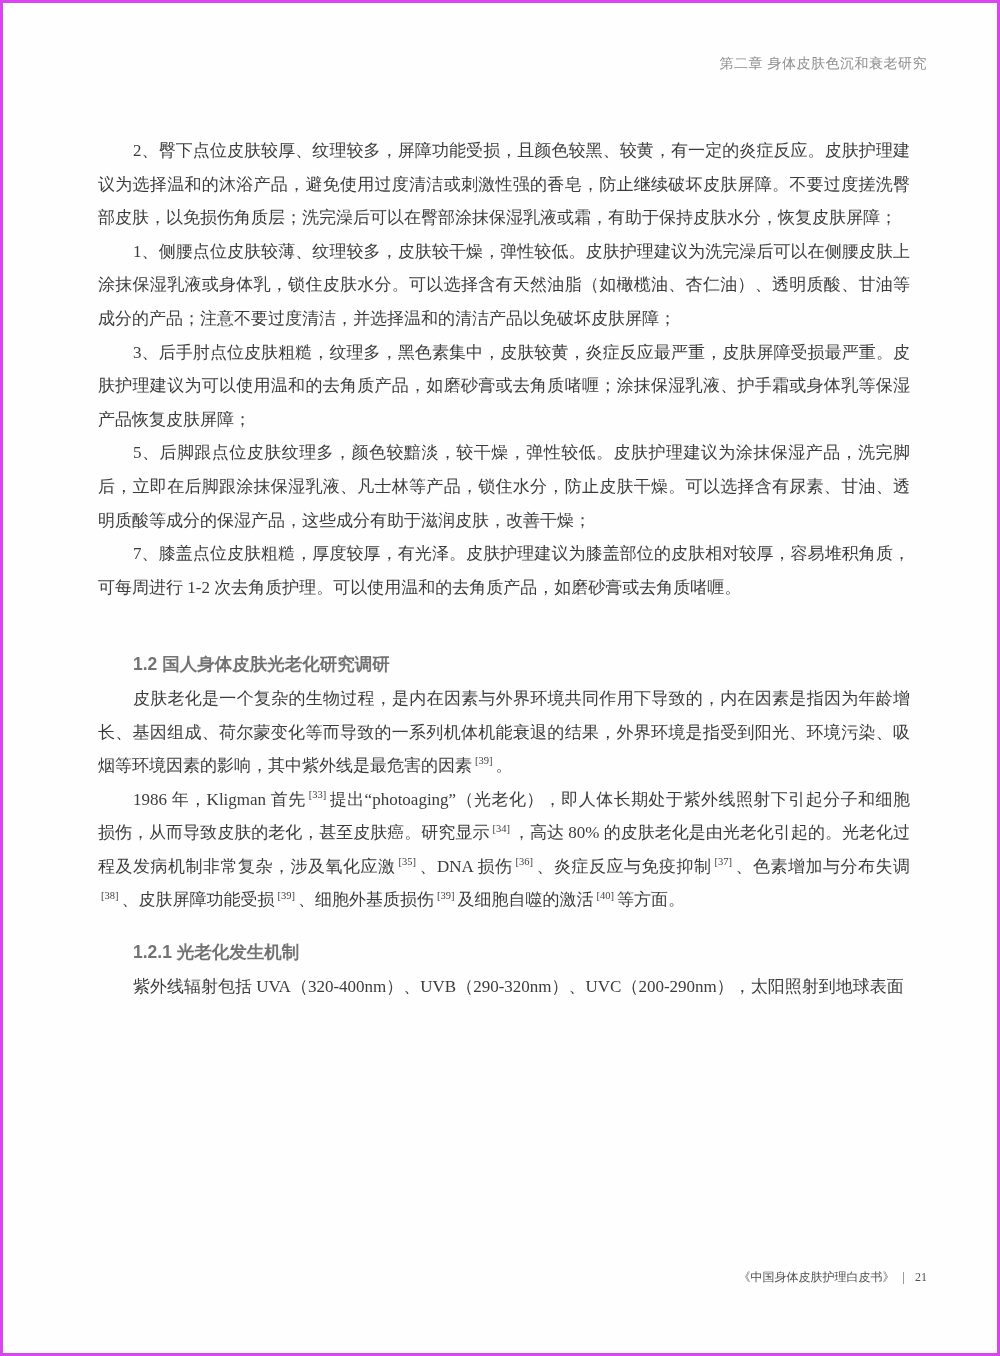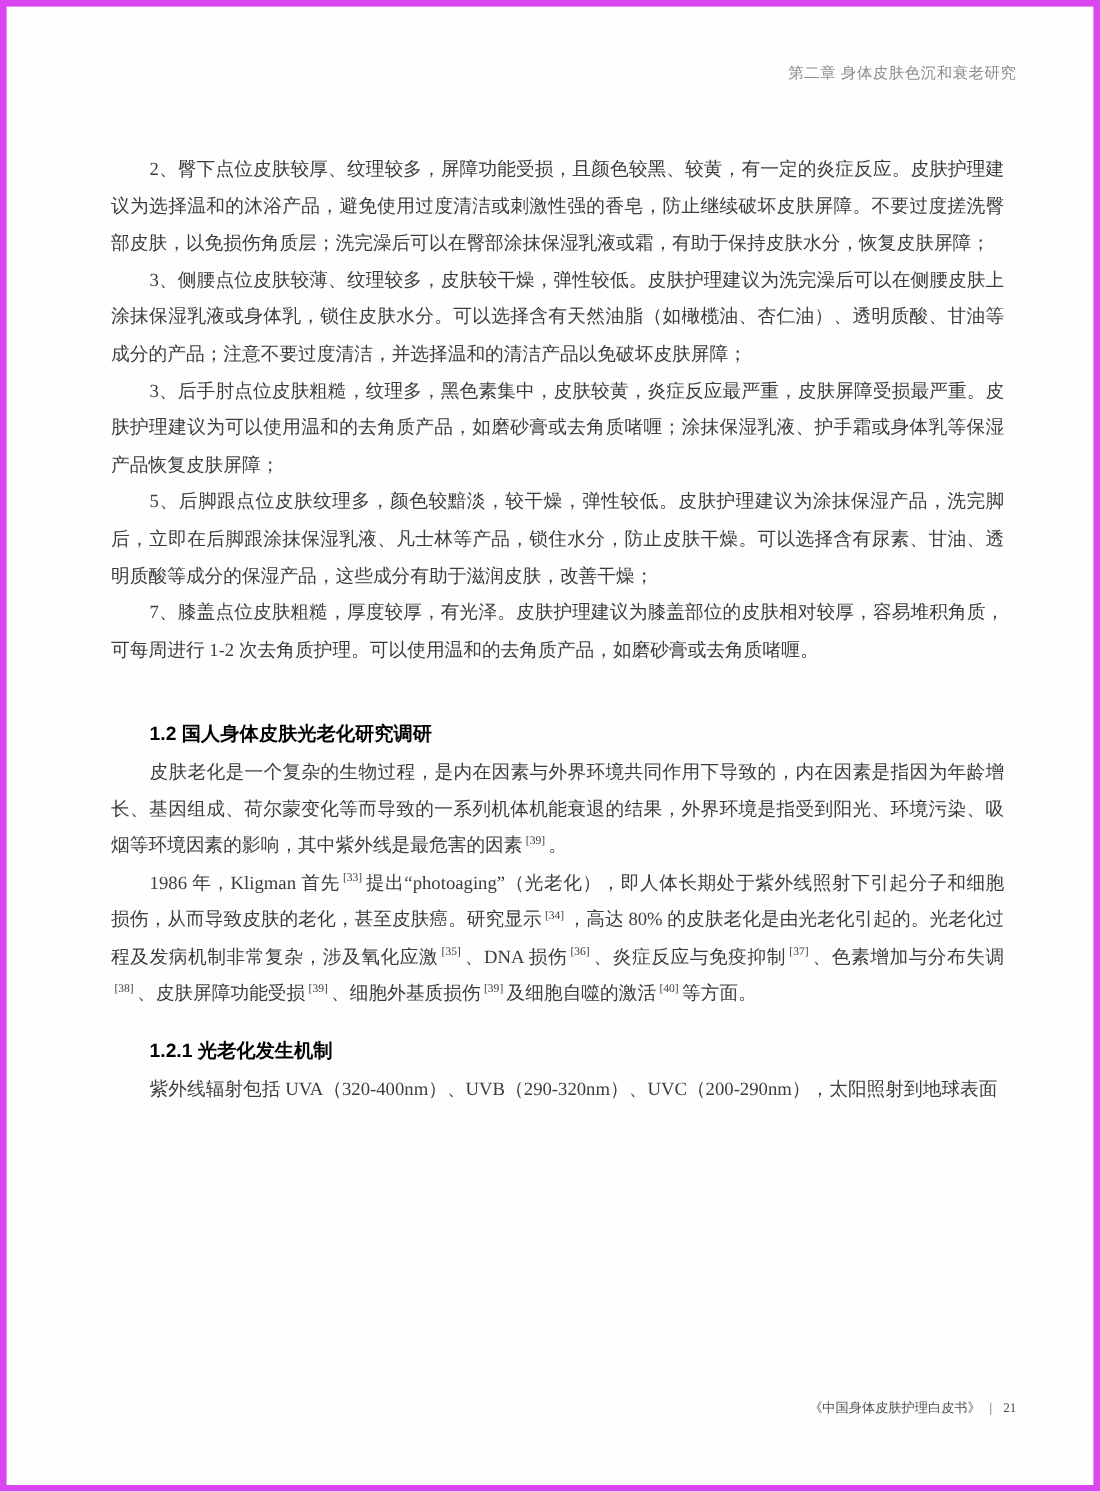--- a/index.html
+++ b/index.html
@@ -3,21 +3,21 @@
 <meta charset="utf-8">
 <style>
   * { box-sizing: border-box; }
   html, body { margin: 0; padding: 0; background: #ffffff; }
   .page {
     position: relative;
     width: 1000px;
     height: 1356px;
     margin: 0 auto;
     background: #fefefe;
-    border: 6px solid #d946ef;
+    border: 3px solid #d946ef;
     overflow: hidden;
     font-family: "Liberation Serif", "DejaVu Serif", serif;
     color: #3c3c3c;
   }
   .running-header {
     position: absolute;
     top: 52px;
     right: 70px;
     font-size: 14px;
     letter-spacing: 0.5px;
@@ -38,21 +38,21 @@
     margin: 0;
     text-indent: 35px;
   }
   .section-heading {
     margin: 44px 0 0 0;
     padding-left: 35px;
     text-indent: 0;
     font-weight: 700;
     font-size: 17.5px;
     line-height: 33.6px;
-    color: #000000;
+    color: #737373;
     font-family: "Liberation Sans", "DejaVu Sans", sans-serif;
   }
   .section-heading.sub { margin-top: 19px; }
   sup.cite {
     font-size: 10.5px;
     line-height: 0;
     vertical-align: super;
     margin: 0 3px;
     letter-spacing: 0;
   }
@@ -75,21 +75,21 @@
 <body>
 
 <div class="page">
 
   <div class="running-header">
     <span>第二章 身体皮肤色沉和衰老研究</span>
   </div>
 
   <main class="content">
     <p class="para">2、臀下点位皮肤较厚、纹理较多，屏障功能受损，且颜色较黑、较黄，有一定的炎症反应。皮肤护理建议为选择温和的沐浴产品，避免使用过度清洁或刺激性强的香皂，防止继续破坏皮肤屏障。不要过度搓洗臀部皮肤，以免损伤角质层；洗完澡后可以在臀部涂抹保湿乳液或霜，有助于保持皮肤水分，恢复皮肤屏障；</p>
-    <p class="para">3、侧腰点位皮肤较薄、纹理较多，皮肤较干燥，弹性较低。皮肤护理建议为洗完澡后可以在侧腰皮肤上涂抹保湿乳液或身体乳，锁住皮肤水分。可以选择含有天然油脂（如橄榄油、杏仁油）、透明质酸、甘油等成分的产品；注意不要过度清洁，并选择温和的清洁产品以免破坏皮肤屏障；</p>
+    <p class="para">1、侧腰点位皮肤较薄、纹理较多，皮肤较干燥，弹性较低。皮肤护理建议为洗完澡后可以在侧腰皮肤上涂抹保湿乳液或身体乳，锁住皮肤水分。可以选择含有天然油脂（如橄榄油、杏仁油）、透明质酸、甘油等成分的产品；注意不要过度清洁，并选择温和的清洁产品以免破坏皮肤屏障；</p>
     <p class="para">3、后手肘点位皮肤粗糙，纹理多，黑色素集中，皮肤较黄，炎症反应最严重，皮肤屏障受损最严重。皮肤护理建议为可以使用温和的去角质产品，如磨砂膏或去角质啫喱；涂抹保湿乳液、护手霜或身体乳等保湿产品恢复皮肤屏障；</p>
     <p class="para">5、后脚跟点位皮肤纹理多，颜色较黯淡，较干燥，弹性较低。皮肤护理建议为涂抹保湿产品，洗完脚后，立即在后脚跟涂抹保湿乳液、凡士林等产品，锁住水分，防止皮肤干燥。可以选择含有尿素、甘油、透明质酸等成分的保湿产品，这些成分有助于滋润皮肤，改善干燥；</p>
     <p class="para">7、膝盖点位皮肤粗糙，厚度较厚，有光泽。皮肤护理建议为膝盖部位的皮肤相对较厚，容易堆积角质，可每周进行 1-2 次去角质护理。可以使用温和的去角质产品，如磨砂膏或去角质啫喱。</p>
 
     <h2 class="section-heading">1.2 国人身体皮肤光老化研究调研</h2>
 
     <p class="para">皮肤老化是一个复杂的生物过程，是内在因素与外界环境共同作用下导致的，内在因素是指因为年龄增长、基因组成、荷尔蒙变化等而导致的一系列机体机能衰退的结果，外界环境是指受到阳光、环境污染、吸烟等环境因素的影响，其中紫外线是最危害的因素<sup class="cite">[39]</sup>。</p>
 
     <p class="para">1986 年，Kligman 首先<sup class="cite">[33]</sup>提出“photoaging”（光老化），即人体长期处于紫外线照射下引起分子和细胞损伤，从而导致皮肤的老化，甚至皮肤癌。研究显示<sup class="cite">[34]</sup>，高达 80% 的皮肤老化是由光老化引起的。光老化过程及发病机制非常复杂，涉及氧化应激<sup class="cite">[35]</sup>、DNA 损伤<sup class="cite">[36]</sup>、炎症反应与免疫抑制<sup class="cite">[37]</sup>、色素增加与分布失调<sup class="cite">[38]</sup>、皮肤屏障功能受损<sup class="cite">[39]</sup>、细胞外基质损伤<sup class="cite">[39]</sup>及细胞自噬的激活<sup class="cite">[40]</sup>等方面。</p>
 

